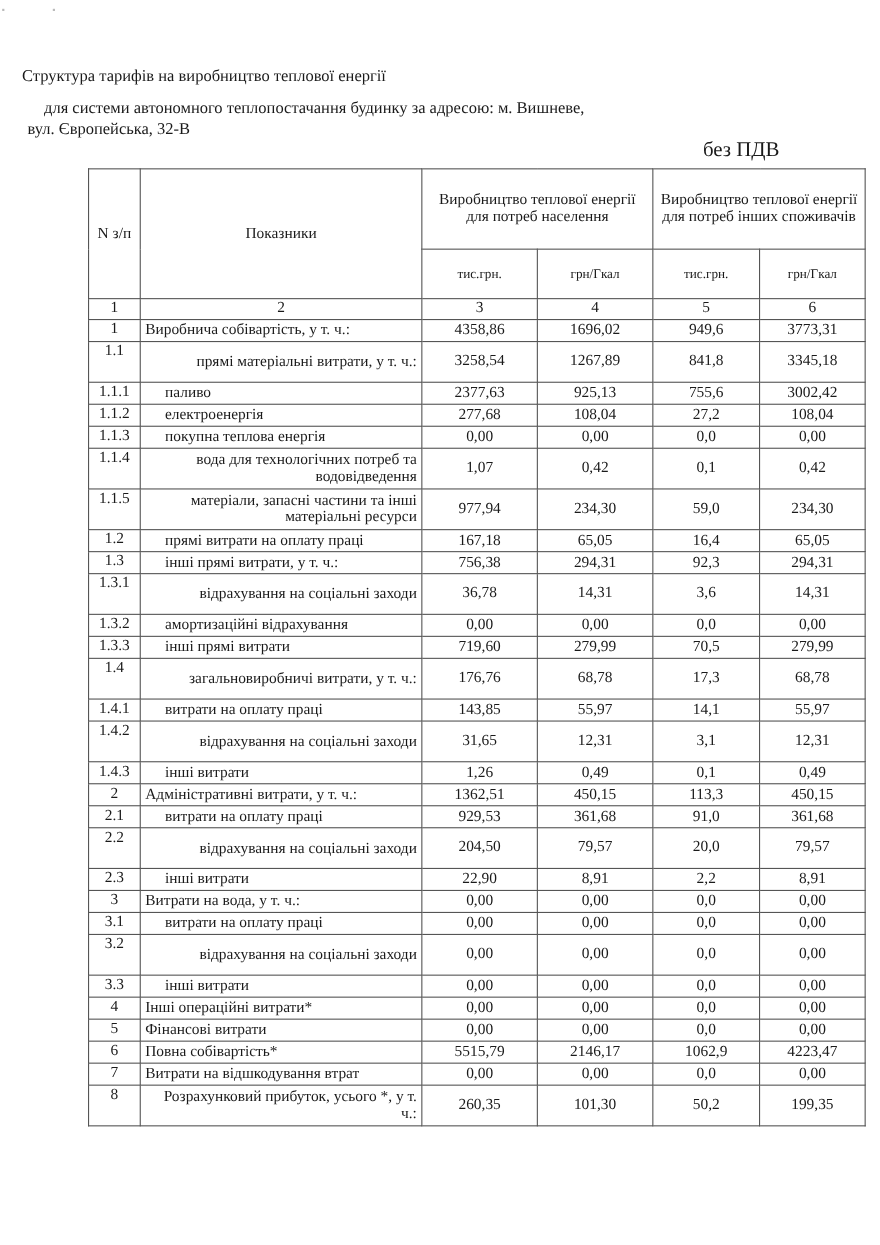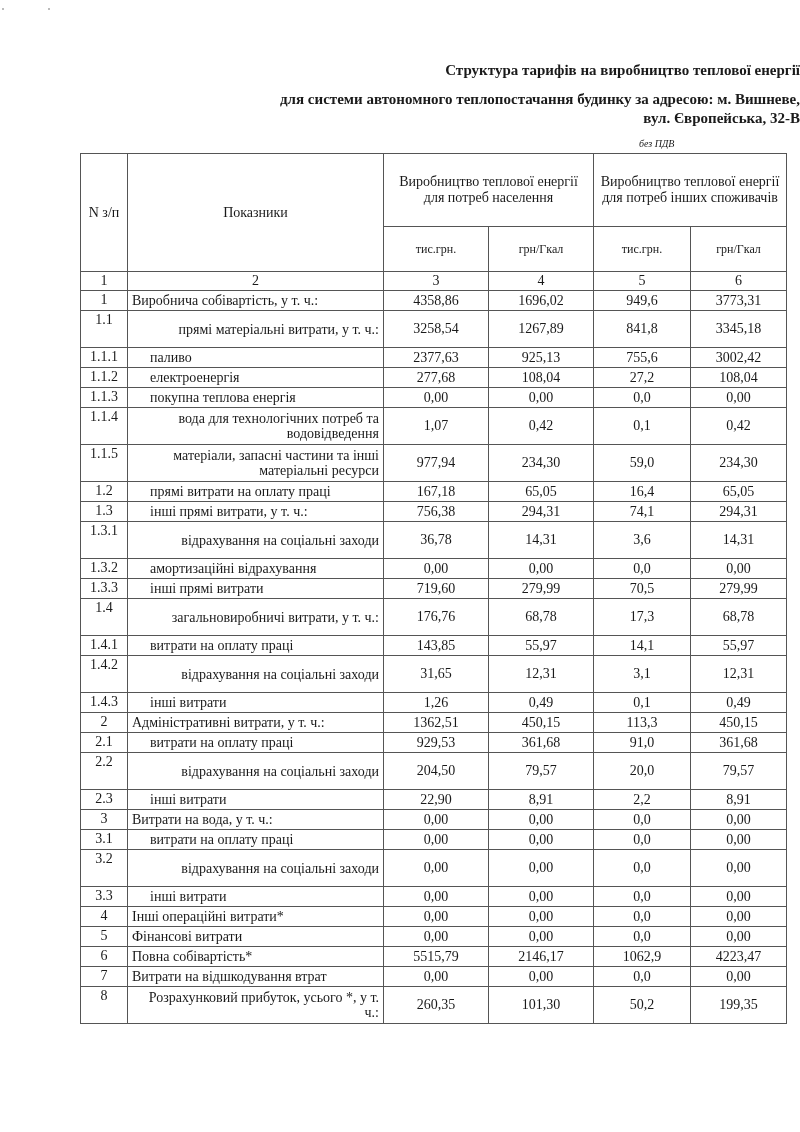--- a/index.html
+++ b/index.html
@@ -3,27 +3,27 @@
   <meta charset="utf-8">
   <style>
     html, body { margin: 0; padding: 0; background: #ffffff; }
     body {
       width: 800px; height: 1132px; position: relative; overflow: hidden;
       font-family: "Liberation Serif", "DejaVu Serif", serif;
       color: #1a1a1a;
     }
     .scan-mark { position: absolute; width: 2px; height: 2px; background: #bbb; top: 8px; }
     .title {
-      position: absolute; left: 0; right: 0; text-align: right;
-      font-weight: bold; font-size: 15px; color: #1a1a1a;
+      position: absolute; left: 0; right: 0; text-align: left;
+      font-weight: normal; font-size: 15px; color: #1a1a1a;
     }
     .t1 { top: 62px; left: 20px; }
     .t2 { top: 91px; left: 40px; }
     .t3 { top: 110px; left: 25px; }
-    .vat-note { position: absolute; top: 138px; left: 639px; font-size: 10px; font-style: italic; }
+    .vat-note { position: absolute; top: 126px; left: 639px; font-size: 19px; }
 
     table.tariff {
       position: absolute; left: 80px; top: 153px;
       border-collapse: collapse; width: 706px; table-layout: fixed;
       font-size: 14px;
     }
     table.tariff td, table.tariff th {
       border: 1px solid #555;
       padding: 1px 4px; vertical-align: middle; font-weight: normal;
       line-height: 16px;
@@ -151,21 +151,21 @@
         <td class="num">167,18</td>
         <td class="num">65,05</td>
         <td class="num">16,4</td>
         <td class="num">65,05</td>
       </tr>
       <tr class="single">
         <td class="idx">1.3</td>
         <td class="label ind">інші прямі витрати, у т. ч.:</td>
         <td class="num">756,38</td>
         <td class="num">294,31</td>
-        <td class="num">74,1</td>
+        <td class="num">92,3</td>
         <td class="num">294,31</td>
       </tr>
       <tr class="double">
         <td class="idx">1.3.1</td>
         <td class="label ind">відрахування на соціальні заходи</td>
         <td class="num">36,78</td>
         <td class="num">14,31</td>
         <td class="num">3,6</td>
         <td class="num">14,31</td>
       </tr>

